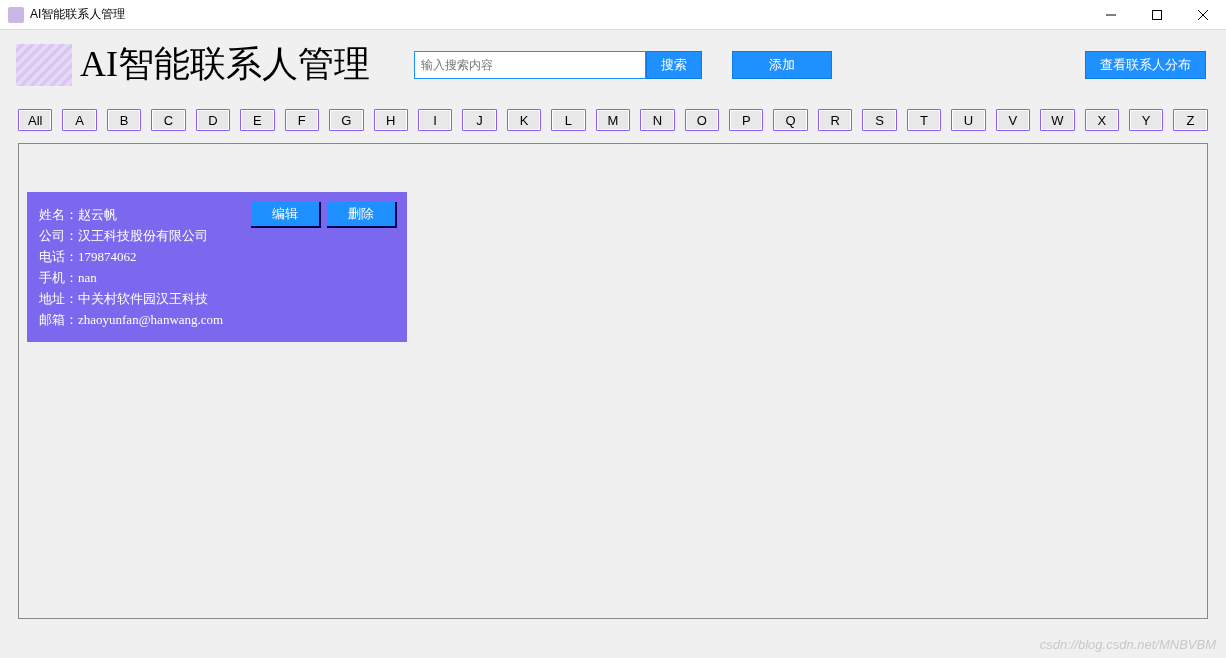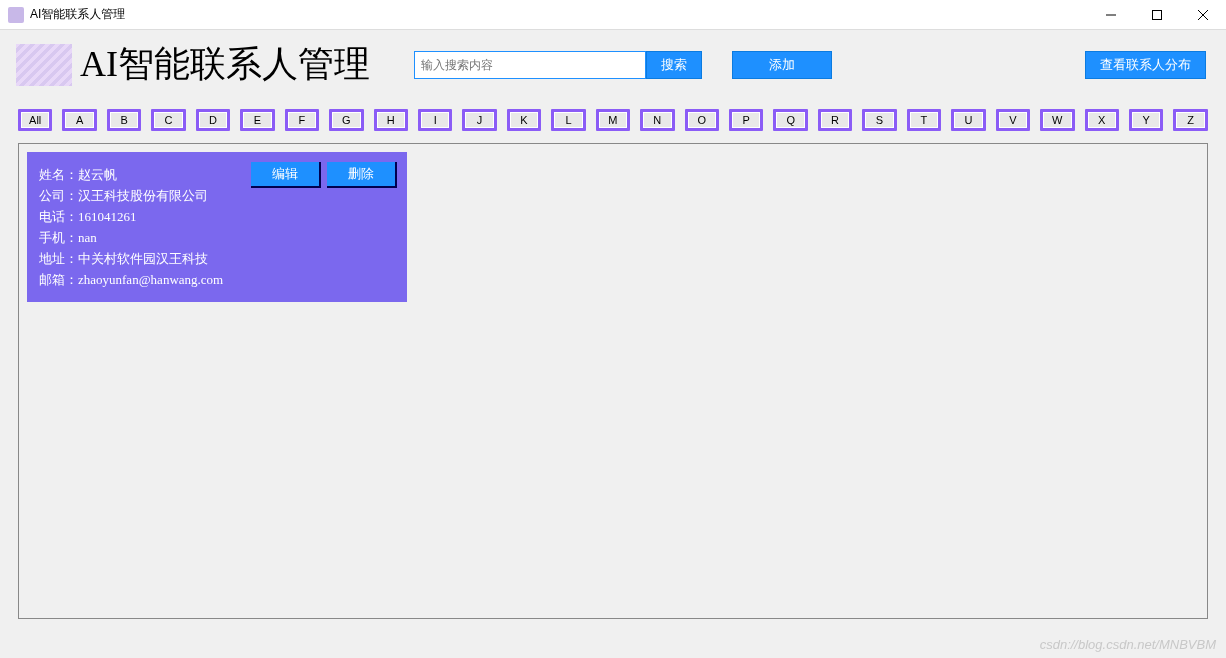--- a/index.html
+++ b/index.html
@@ -39,35 +39,36 @@
     }
     .btn-add { margin-left: 22px; width: 100px; }
     .spacer { flex: 1; }
     .btn-view { margin-right: 4px; }
     
     .alpha-row { 
       display: flex; gap: 10px; padding: 0 14px 12px 14px; flex-wrap: nowrap;
     }
     .alpha-btn { 
       flex:1; height: 22px; background: #e8e8e8; color: #000; 
-      border: 3px solid #8b5cf6; font-size: 11px; cursor: pointer;
+      border: 1px solid #8b5cf6; font-size: 13px; cursor: pointer;
       border-radius:1px;
       box-shadow: inset 0 0 0 1px #fff;
     }
     .alpha-btn.all { flex:1; }
     
     .content-area { 
       margin: 0 14px; border: 1px solid #888; background: #f0f0f0; 
       height: 476px; padding: 8px; overflow: auto;
     }
     
     .contact-card { 
       width: 380px; background: #7b68ee; color: #fff; 
       padding: 12px 12px 12px 12px; position: relative;
       font-family: SimSun, serif;
+      margin-top: 40px;
     }
     .contact-row { font-size: 13px; line-height: 21px; }
     .card-actions { position: absolute; right: 10px; top: 10px; display: flex; flex-direction: row; gap: 6px; }
     .card-btn { 
       width: 70px; height: 26px; background: #1e90ff; color: #fff; 
       border: none; border-right: 2px solid #000050; border-bottom: 2px solid #000050;
       font-size: 13px; cursor: pointer;
     }
     
     .watermark { 
@@ -146,21 +147,21 @@
     <button class="alpha-btn">W</button>
     <button class="alpha-btn">X</button>
     <button class="alpha-btn">Y</button>
     <button class="alpha-btn">Z</button>
   </div>
 
   <div class="content-area">
     <div class="contact-card">
       <div class="contact-row"><span>姓名：</span><span>赵云帆</span></div>
       <div class="contact-row"><span>公司：</span><span>汉王科技股份有限公司</span></div>
-      <div class="contact-row"><span>电话：</span><span>161041261</span></div>
+      <div class="contact-row"><span>电话：</span><span>179874062</span></div>
       <div class="contact-row"><span>手机：</span><span>nan</span></div>
       <div class="contact-row"><span>地址：</span><span>中关村软件园汉王科技</span></div>
       <div class="contact-row"><span>邮箱：</span><span>zhaoyunfan@hanwang.com</span></div>
       <div class="card-actions">
         <button class="card-btn">编辑</button>
         <button class="card-btn">删除</button>
       </div>
     </div>
   </div>
 

